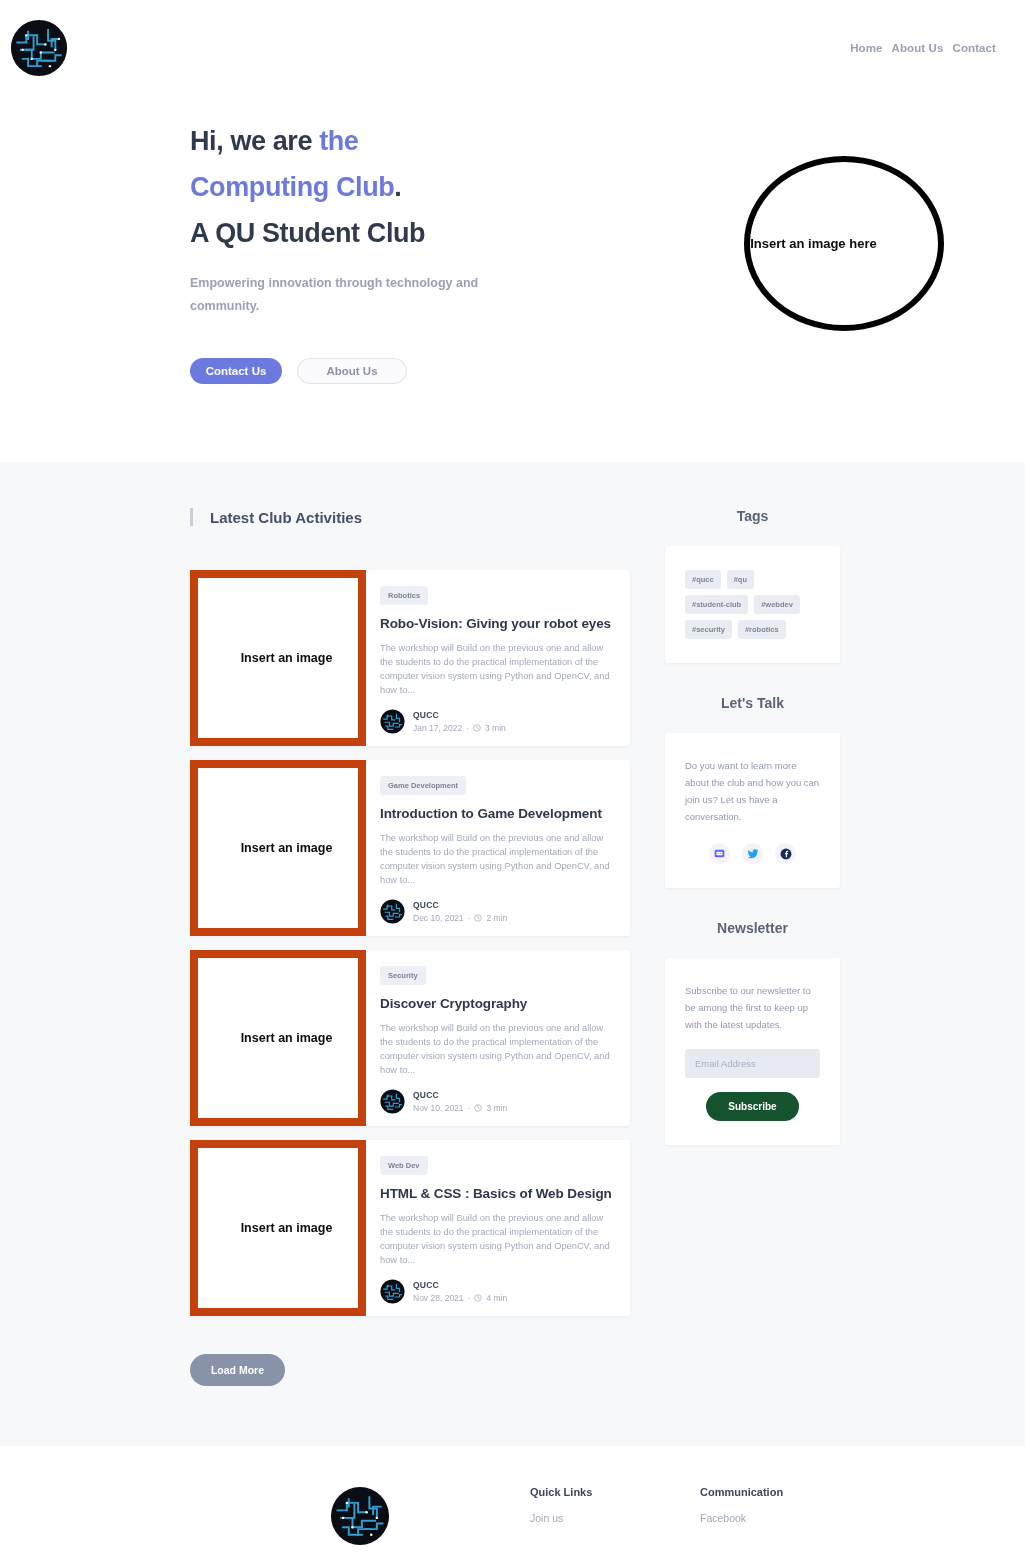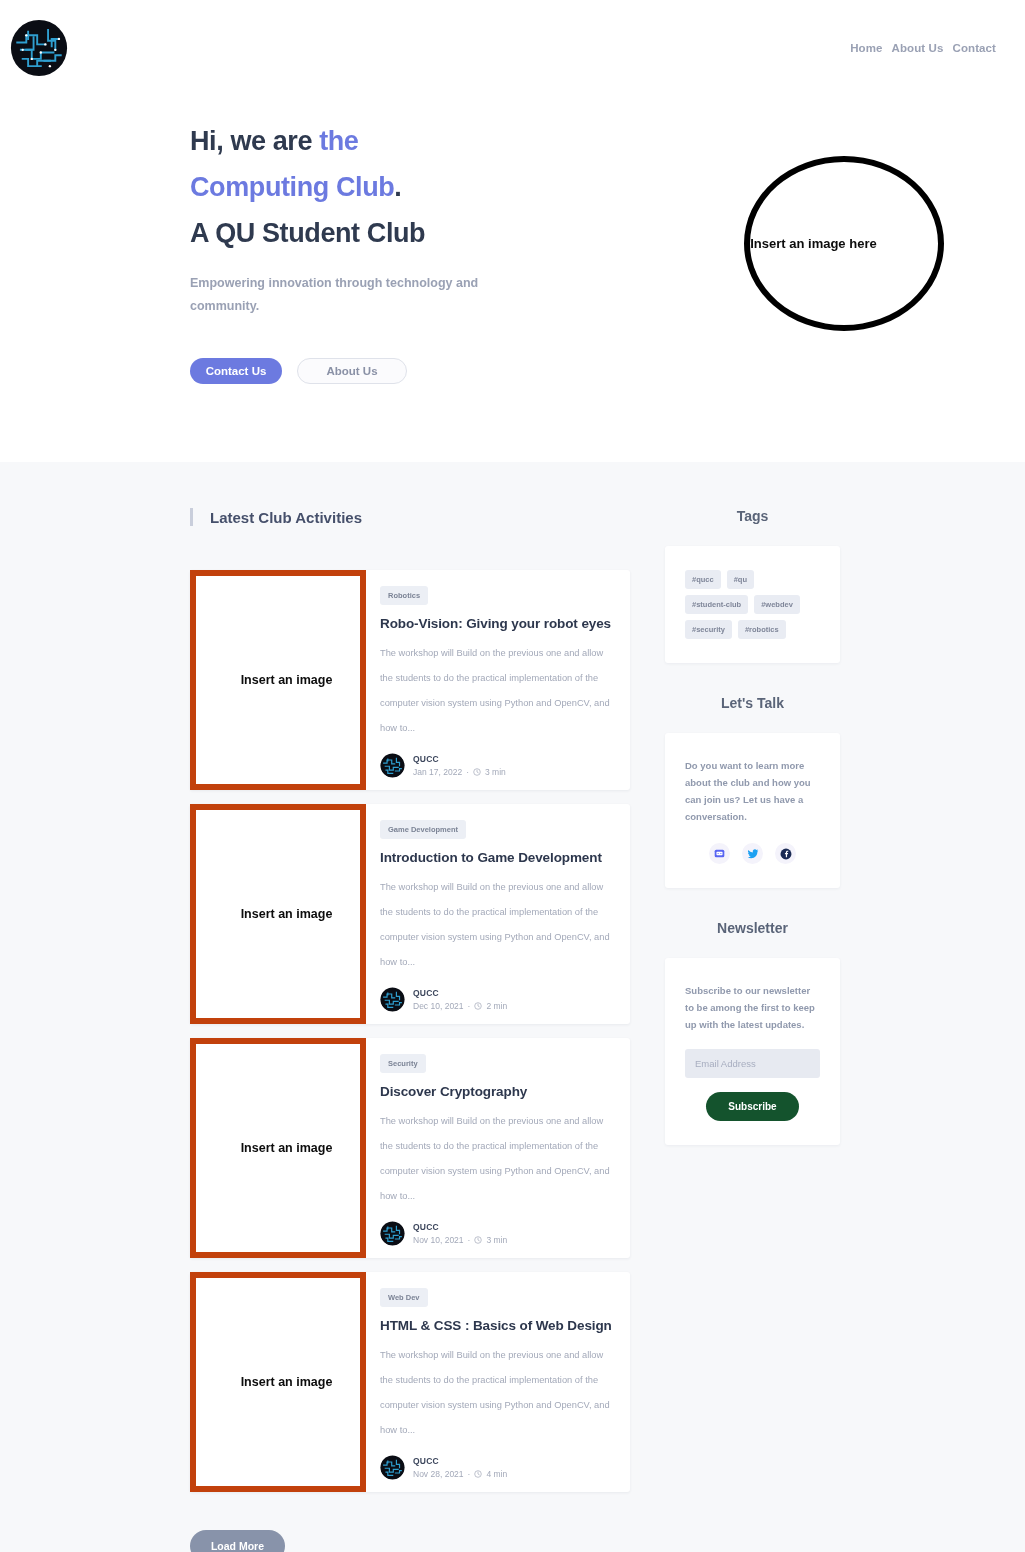--- a/index.html
+++ b/index.html
@@ -114,21 +114,21 @@
     border-radius: 3px;
     box-shadow: 0 1px 3px rgba(40,50,80,.07);
     display: flex;
     margin-bottom: 14px;
     position: relative;
     min-height: 160px;
   }
   .post-thumb {
     width: 176px;
     min-height: 160px;
-    border: 6px solid #c2410c;
+    border: 8px solid #c2410c;
     background: #ffffff;
     display: flex;
     align-items: center;
     justify-content: center;
     flex: 0 0 176px;
     position: relative;
     left: 0;
     padding-left: 17px;
   }
   .post-thumb span { font-size: 12.5px; font-weight: 700; color: #0d0d0d; white-space: nowrap;}
@@ -145,21 +145,21 @@
   }
   .post-title {
     font-size: 13.5px;
     font-weight: 700;
     color: #2d374d;
     margin-bottom: 10px;
     letter-spacing: -0.1px;
   }
   .post-excerpt {
     font-size: 9.3px;
-    line-height: 25px;
+    line-height: 14px;
     color: #a3a9b9;
     margin-bottom: 12px;
   }
   .post-meta { display: flex; align-items: center; gap: 8px; }
   .avatar { width: 25px; height: 25px; border-radius: 50%; display:block; }
   .meta-text .author { font-size: 8.5px; font-weight: 700; color: #3c465c; letter-spacing:.2px; }
   .meta-text .date {
     font-size: 8.5px;
     color: #a3a9b9;
     margin-top: 3px;
@@ -206,21 +206,20 @@
     font-size: 7.5px;
     font-weight: 700;
     padding: 5px 7px;
     border-radius: 3px;
     cursor: pointer;
   }
   .talk-text, .news-text {
     font-size: 9.5px;
     line-height: 17px;
     color: #9099ad;
-    font-weight: bold;
   }
   .social-row { display: flex; gap: 12px; margin-top: 18px; justify-content: center;}
   .social-btn {
     width: 21px; height: 21px; border-radius: 50%;
     background: #f4f3fb;
     display: flex; align-items: center; justify-content: center;
     cursor: pointer;
   }
   .email-input {
     width: 100%;

